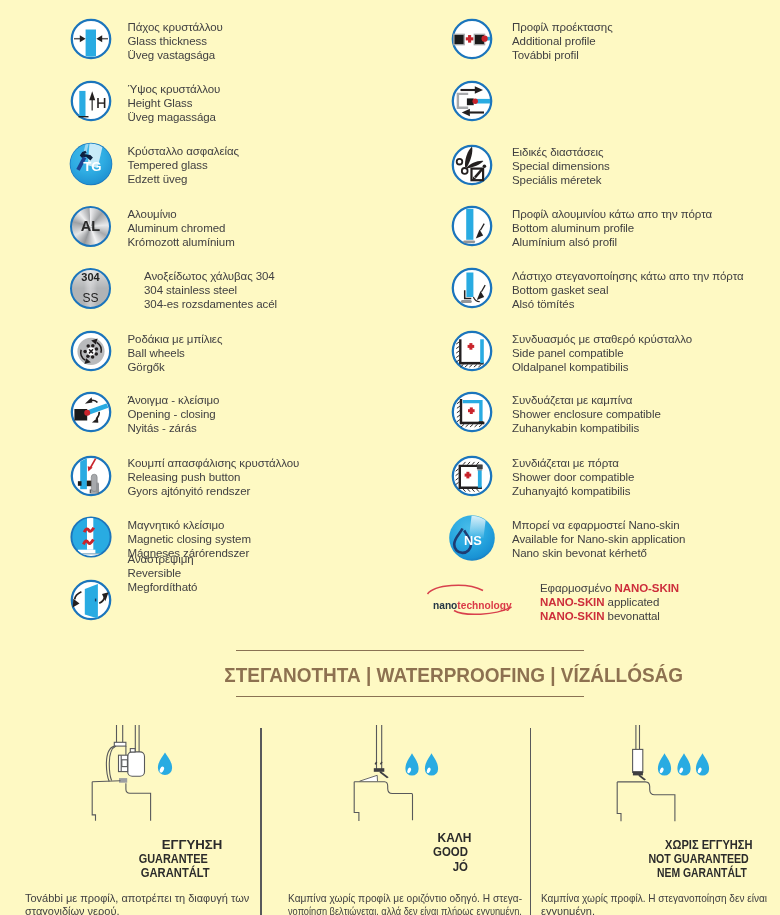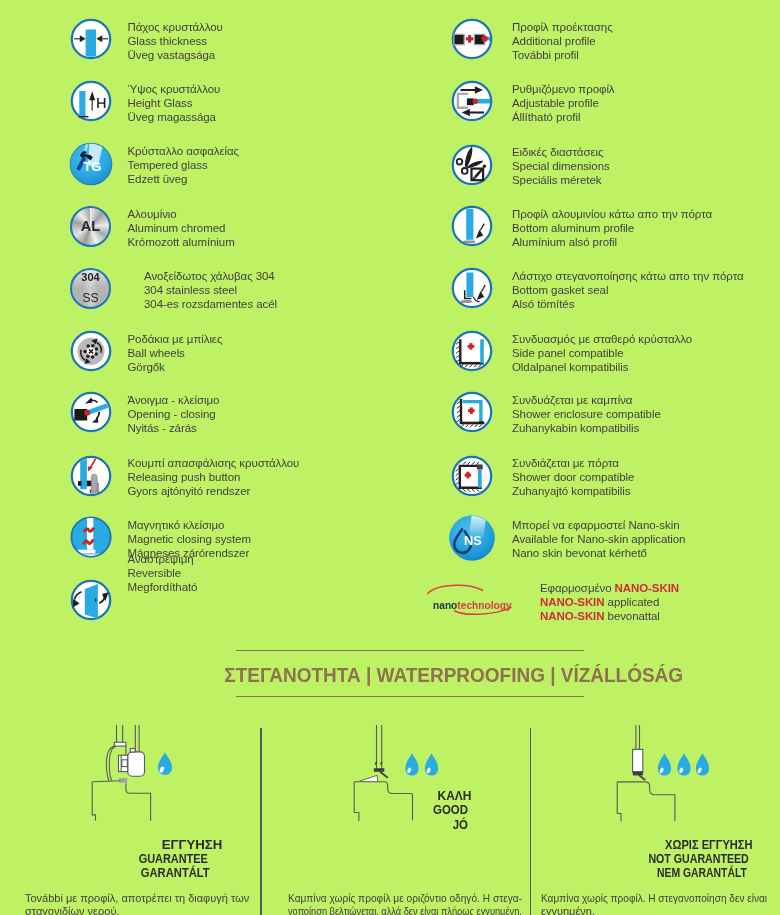--- a/index.html
+++ b/index.html
@@ -1,16 +1,16 @@
 <!DOCTYPE html>
 <html><head><meta charset="utf-8">
 <style>
 *{margin:0;padding:0;box-sizing:border-box}
 html,body{width:780px;height:915px;background:#fff;font-family:"Liberation Sans",sans-serif;-webkit-font-smoothing:antialiased}
-#p{position:relative;width:780px;height:915px;overflow:hidden;background:#bef264}
+#p{position:relative;width:780px;height:915px;overflow:hidden;background:#fef9c3}
 .ic{position:absolute}
 .t{position:absolute;font-size:11.5px;line-height:14px;color:#414042;white-space:nowrap;letter-spacing:-0.08px}
 .lbl{position:absolute;font-weight:bold;font-size:12.7px;line-height:14.3px;color:#2b2b2b;text-align:right;white-space:nowrap}
 .dsc{position:absolute;font-size:11px;line-height:13px;color:#414042}
 .dl{display:block;white-space:nowrap}
 .red{color:#cd2e3b;font-weight:bold}
 .ll{display:block;transform-origin:50% 50%}
 .dsc .dl{transform-origin:0 50%}
 svg{display:block}
 </style></head>
@@ -207,21 +207,20 @@
 <polygon points="24.8,7.2 33,11 24.8,14.8" fill="#231f20"></polygon>
 <path d="M 18.2,14.9 H 7.9 V 28.7 H 18.2" fill="none" stroke="#a7a9ac" stroke-width="2.4"></path>
 <g clip-path="url(#r2)">
         <rect x="25.5" y="19.9" width="16" height="4.6" fill="#29abe2"></rect>
       </g>
 <rect x="16.9" y="19.4" width="6.8" height="6.8" fill="#1b1b1b"></rect>
 <circle cx="25.2" cy="22.2" r="2.7" fill="#c9242c"></circle>
 <line x1="19.2" y1="33.5" x2="34" y2="33.5" stroke="#231f20" stroke-width="2.1"></line>
 <polygon points="19.9,29.7 11.7,33.5 19.9,37.3" fill="#231f20"></polygon>
 </svg>
-<div class="t" style="left:512px;top:81.6px">Ρυθμιζόμενο προφίλ<br>Adjustable profile<br>Állítható profil</div>
 
 <svg class="ic" style="left:450px;top:142.5px" width="44" height="44">
 <circle cx="22" cy="22" r="19.2" fill="#fff" stroke="#1b75bc" stroke-width="2.25"></circle>
 <path d="M 15,23.8 C 14.5,16.5 17.2,8 22,3.4 C 23.2,8 21.3,17 16.6,24.6 Z" fill="#231f20"></path>
 <path d="M 16.3,24.9 C 20.3,20.4 27.2,17.4 33.4,17.9 C 30.4,21.7 23.2,24.2 17,25.4 Z" fill="#231f20"></path>
 <circle cx="9.5" cy="18.7" r="2.8" fill="none" stroke="#231f20" stroke-width="1.8"></circle>
 <circle cx="14.7" cy="27.9" r="2.9" fill="none" stroke="#231f20" stroke-width="1.8"></circle>
 <rect x="21.5" y="25.6" width="11.6" height="11.6" fill="#fff" stroke="#231f20" stroke-width="2.2"></rect>
 <line x1="25" y1="34.4" x2="32.6" y2="25.6" stroke="#231f20" stroke-width="2.4"></line>
 <circle cx="34.4" cy="23.3" r="1.8" fill="#231f20"></circle>
@@ -425,21 +424,21 @@
 <path d="M 122.5,28.2 C 124.8,32.6 129.1,37 129.1,44 a 6.6,6.6 0 1 1 -13.2,0 C 115.9,37 120.2,32.6 122.5,28.2 Z" fill="#29abe2"></path>
 <ellipse cx="119.7" cy="45.4" rx="1.7" ry="2.9" fill="#fff" transform="rotate(24 119.7 45.4)"></ellipse>
 </g>
 </svg>
 
 <div class="lbl" style="left:58.5px;top:837.5px;width:160px">
       <span class="ll" style="transform:scaleX(1.042)">ΕΓΓΥΗΣΗ</span>
       <span class="ll" style="transform:scaleX(0.859)">GUARANTEE</span>
       <span class="ll" style="transform:scaleX(0.884)">GARANTÁLT</span>
     </div>
-<div class="lbl" style="left:315.5px;top:789px;width:160px">
+<div class="lbl" style="left:315.5px;top:831px;width:160px">
       <span class="ll" style="transform:scaleX(0.943)">ΚΑΛΗ</span>
       <span class="ll" style="transform:scaleX(0.9)">GOOD</span>
       <span class="ll" style="transform:scaleX(0.9)">JÓ</span>
     </div>
 <div class="lbl" style="left:565px;top:837.5px;width:200px">
       <span class="ll" style="transform:scaleX(0.875)">ΧΩΡΙΣ ΕΓΓΥΗΣΗ</span>
       <span class="ll" style="transform:scaleX(0.838)">NOT GUARANTEED</span>
       <span class="ll" style="transform:scaleX(0.818)">NEM GARANTÁLT</span>
     </div>
 

